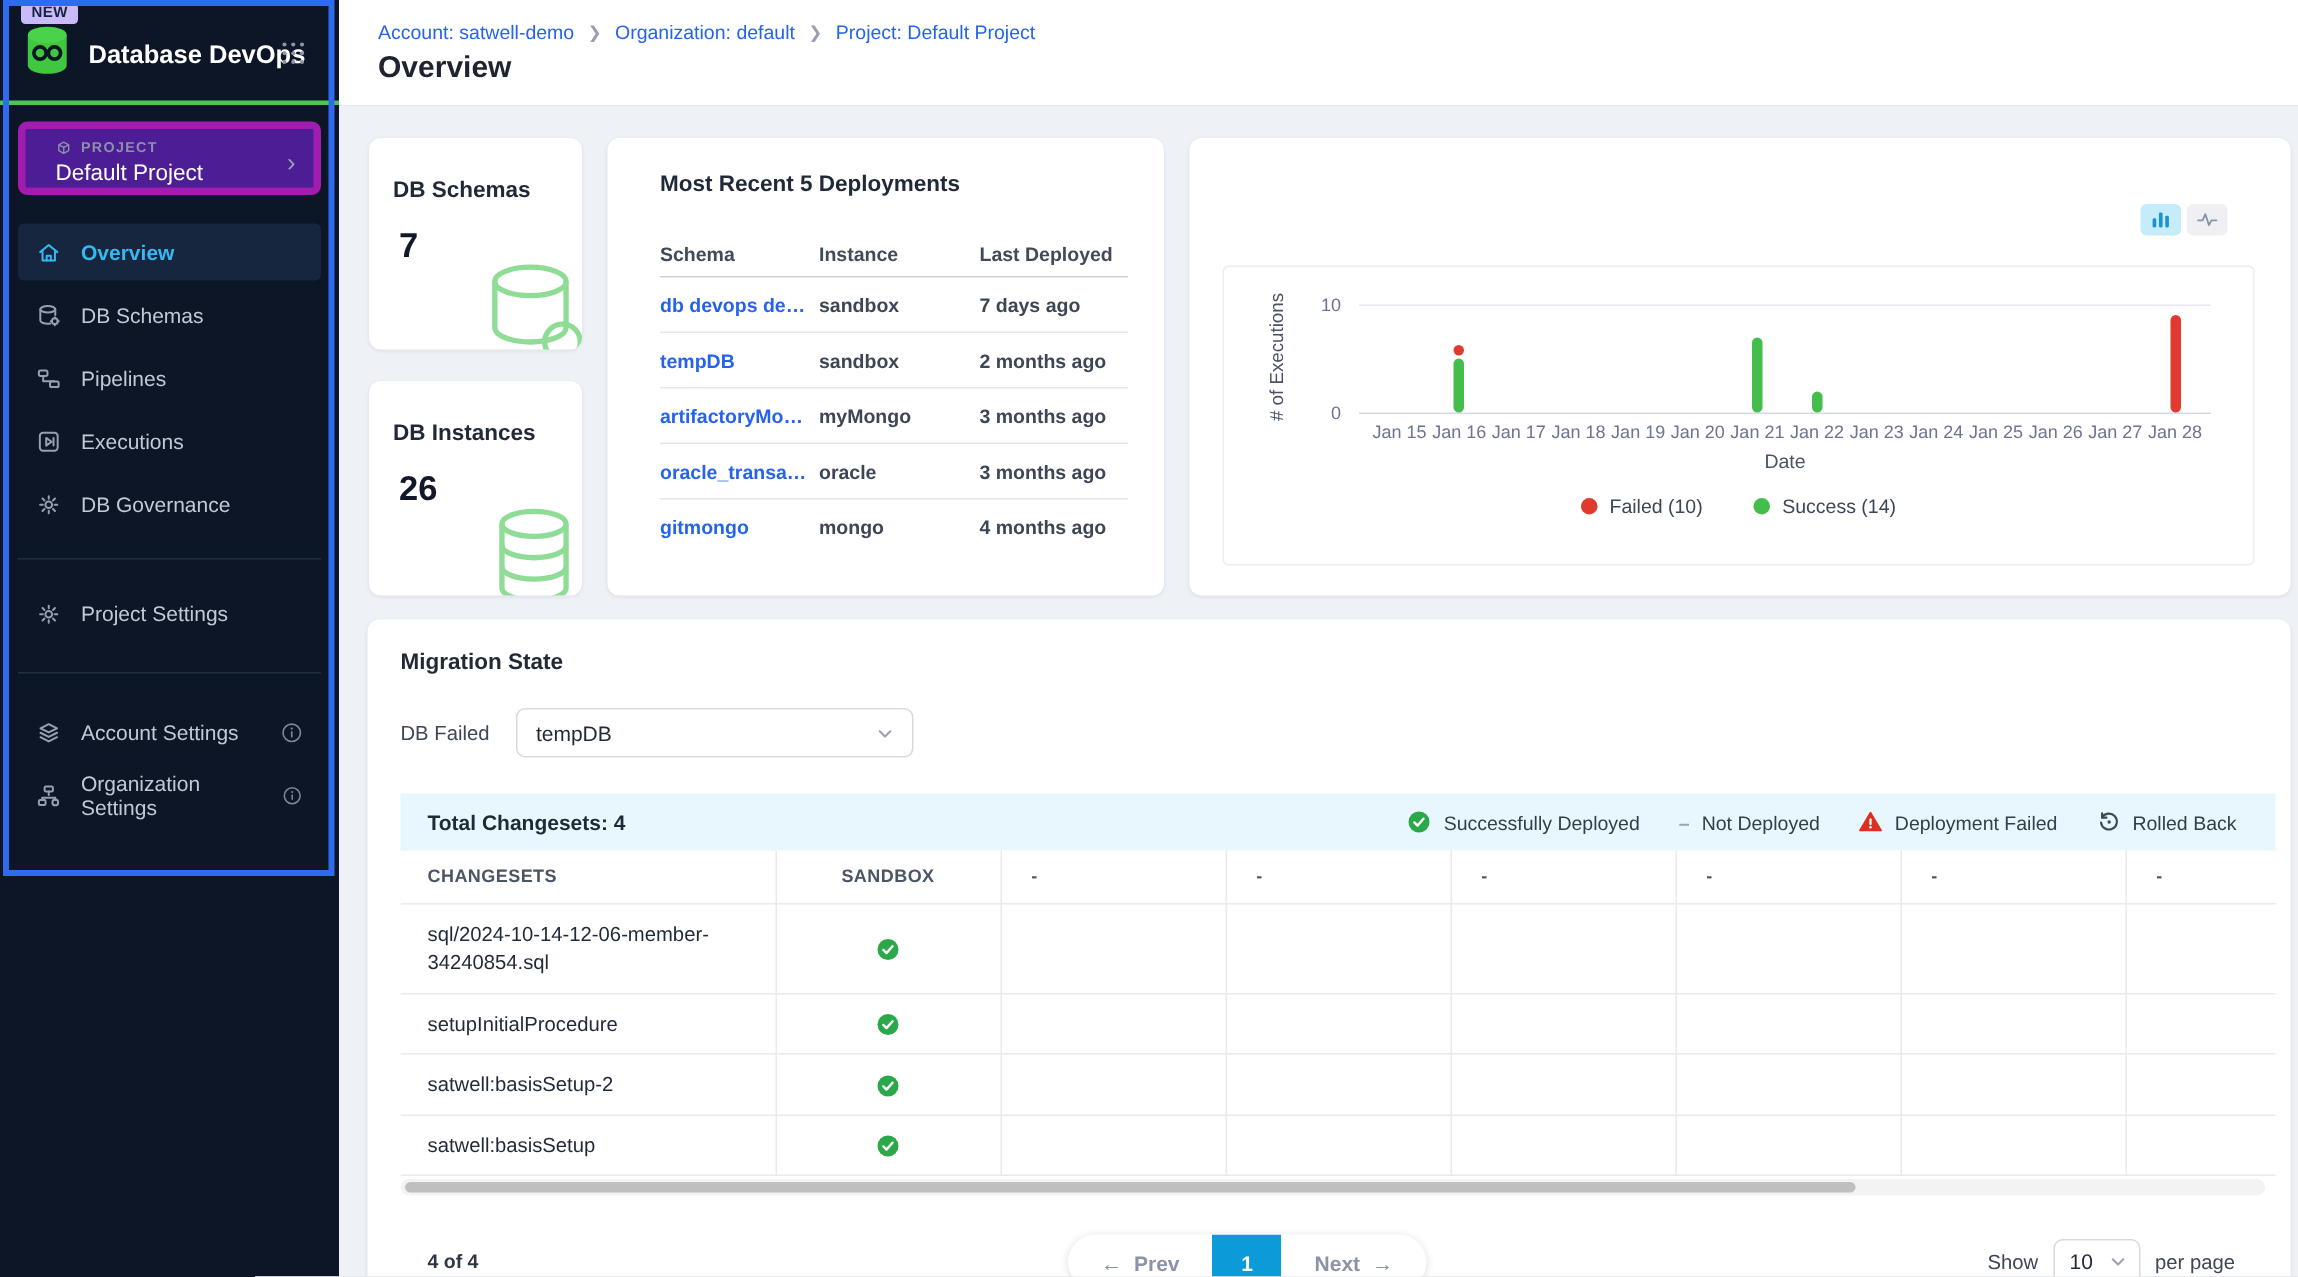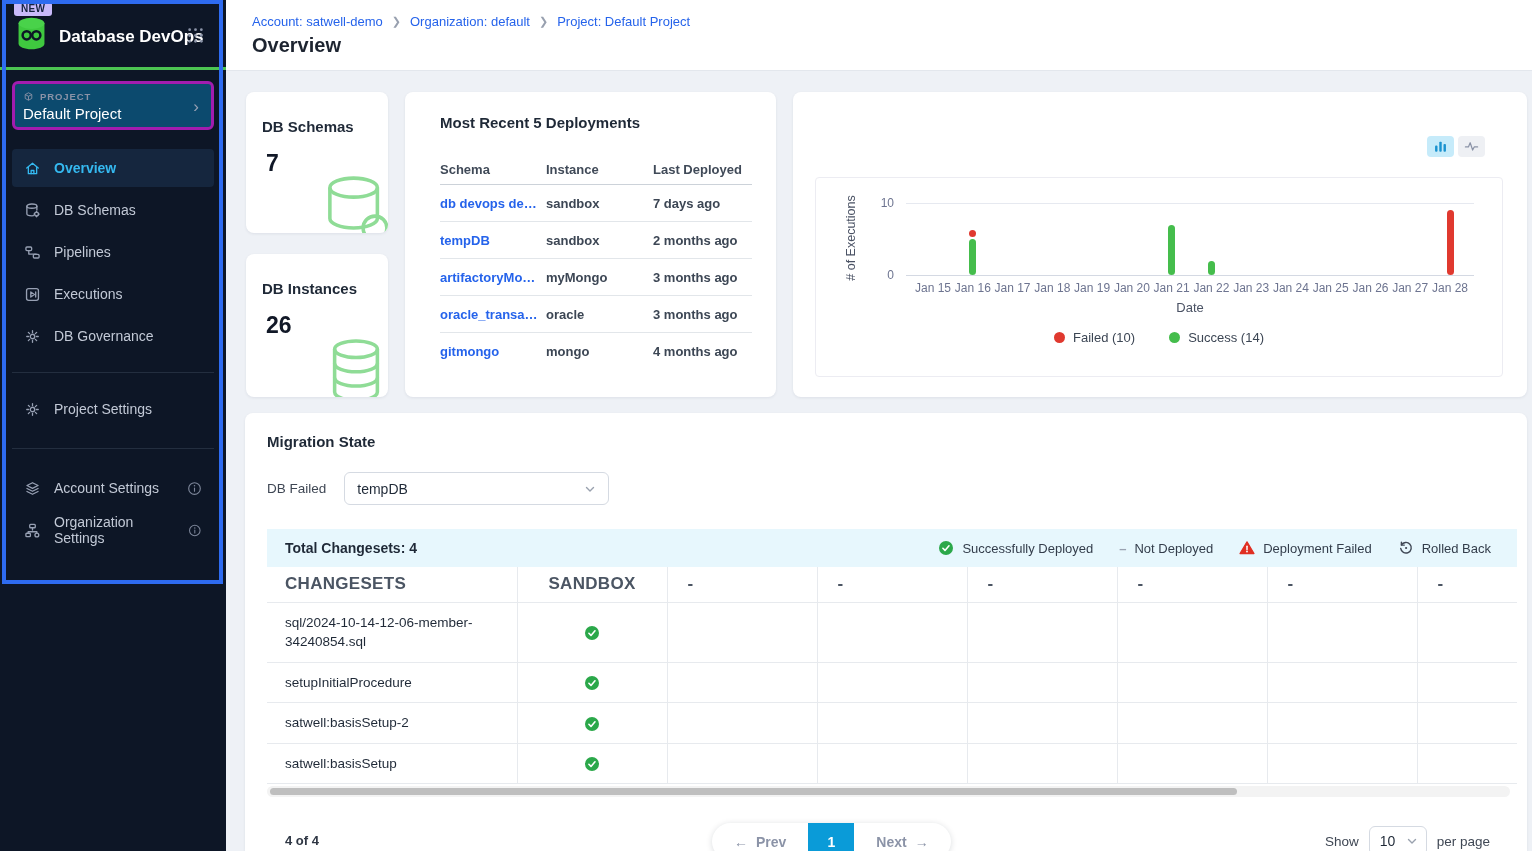--- a/index.html
+++ b/index.html
@@ -11,21 +11,21 @@
   .sidebar{position:absolute;left:0;top:0;width:226px;height:851px;background:var(--sidebar-bg,#0d1626);}
   .sb-highlight{position:absolute;left:2px;top:0;width:221px;height:584px;border:4px solid var(--highlight-border,#2e6bf0);pointer-events:none;z-index:40;}
   .sb-head{position:relative;height:67px;}
   .new-badge{position:absolute;left:14px;top:2px;background:var(--badge-purple,#c9bafa);color:#15233f;font-size:10px;font-weight:700;padding:1px 7px 2px;border-radius:3px;letter-spacing:.3px;}
   .logo{position:absolute;left:13px;top:15px;width:37px;height:37px;}
   .logo svg{width:100%;height:100%;}
   .app-title{position:absolute;left:59px;top:27px;font-size:17px;font-weight:700;color:#fff;}
   .grid-ic{position:absolute;right:22px;top:27px;width:17px;height:17px;color:#8b93a7;cursor:pointer;}
   .grid-ic svg{width:100%;height:100%;}
   .green-line{height:3px;background:var(--divider-green,#4cc552);}
-  .project-card{position:relative;margin:11px 12px 0;height:49px;background:#0c4a6e;border:3px solid #a21caf;border-radius:6px;padding:7px 8px;cursor:pointer;}
+  .project-card{position:relative;margin:11px 12px 0;height:49px;background:#4c1d95;border:5px solid #a21caf;border-radius:6px;padding:7px 20px;cursor:pointer;}
   .proj-row{display:flex;align-items:center;gap:6px;font-size:9.5px;letter-spacing:.9px;color:#8b93a7;font-weight:700;}
   .cube-ic{width:11px;height:11px;color:#8b93a7;}
   .cube-ic svg{width:100%;height:100%;}
   .proj-name{margin-top:3px;font-size:15px;color:#fff;}
   .proj-chev{position:absolute;right:12px;top:13px;color:#97a0b3;font-size:17px;line-height:20px;}
   nav{display:block;}
   #navMain{margin-top:19px;}
   .nav-item{height:38px;margin:0 12px 4px;padding:0 12px;border-radius:4px;display:flex;align-items:center;gap:13px;cursor:pointer;}
   .nav-item.active{background:#15263e;}
   .nav-icon{width:17px;height:17px;color:#97a0b3;flex:none;}
@@ -90,21 +90,21 @@
   .select .chev-down svg{width:100%;height:100%;}
   .band{margin:24px 0 0 22px;width:1250px;height:38px;background:var(--band-cyan,#e7f7fd);display:flex;align-items:center;}
   .band-title{margin-left:18px;font-size:14px;font-weight:700;color:#1f2937;}
   .band-legend{margin-left:auto;margin-right:26px;display:flex;gap:26px;align-items:center;font-size:13px;color:#333d4b;}
   .bleg{display:flex;align-items:center;gap:8px;}
   .bleg .ic{width:16px;height:16px;display:inline-flex;color:#3f4754;}
   .bleg .ic svg{width:100%;height:100%;}
   .bleg .dash-ic{color:#9aa2b1;font-weight:700;}
   .mtable-wrap{margin-left:22px;width:1250px;overflow:hidden;}
   .mtable{width:1300px;table-layout:fixed;border-collapse:collapse;}
-  .mtable th{height:35px;font-size:17px;font-weight:700;color:#4b5563;letter-spacing:.3px;border-bottom:1px solid #e7eaee;border-right:1px solid #e7eaee;text-align:left;padding:0 0 0 20px;}
+  .mtable th{height:35px;font-size:12px;font-weight:700;color:#4b5563;letter-spacing:.3px;border-bottom:1px solid #e7eaee;border-right:1px solid #e7eaee;text-align:left;padding:0 0 0 20px;}
   .mtable th.first{padding-left:18px;}
   .mtable th.center{text-align:center;padding-left:0;}
   .mtable td{border-bottom:1px solid #e7eaee;border-right:1px solid #e7eaee;font-size:13.5px;color:#1f2937;padding:10px 18px;overflow-wrap:break-word;line-height:1.45;}
   .mtable td.center{text-align:center;padding:10px 0;}
   .check-ic{display:inline-block;width:16px;height:16px;vertical-align:middle;}
   .check-ic svg{width:100%;height:100%;}
   .hscroll{margin:2px 0 0 22px;width:1243px;height:11px;background:#f3f3f3;border-radius:6px;position:relative;}
   .hthumb{position:absolute;left:3px;top:2px;width:967px;height:7px;background:#bfbfbf;border-radius:4px;cursor:pointer;}
   .pag-row{position:relative;margin-top:26px;height:37px;}
   .pag-count{position:absolute;left:40px;top:10px;font-size:13px;font-weight:700;color:#2f3744;}

